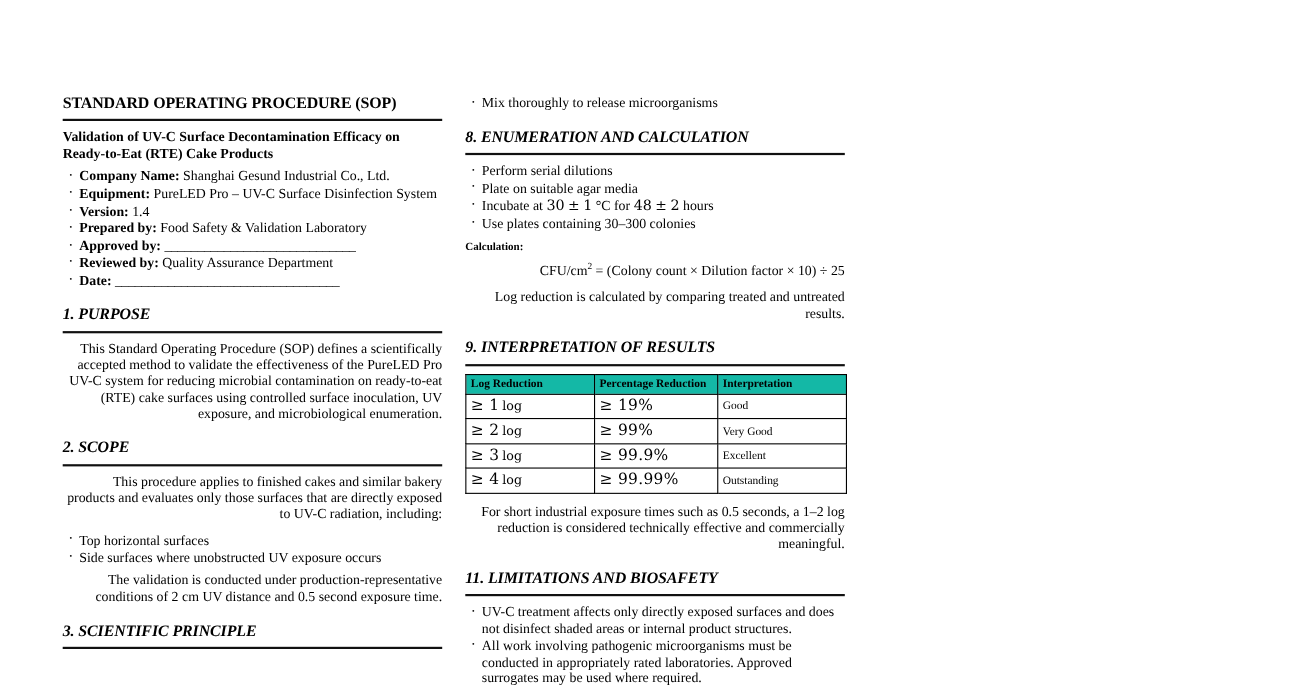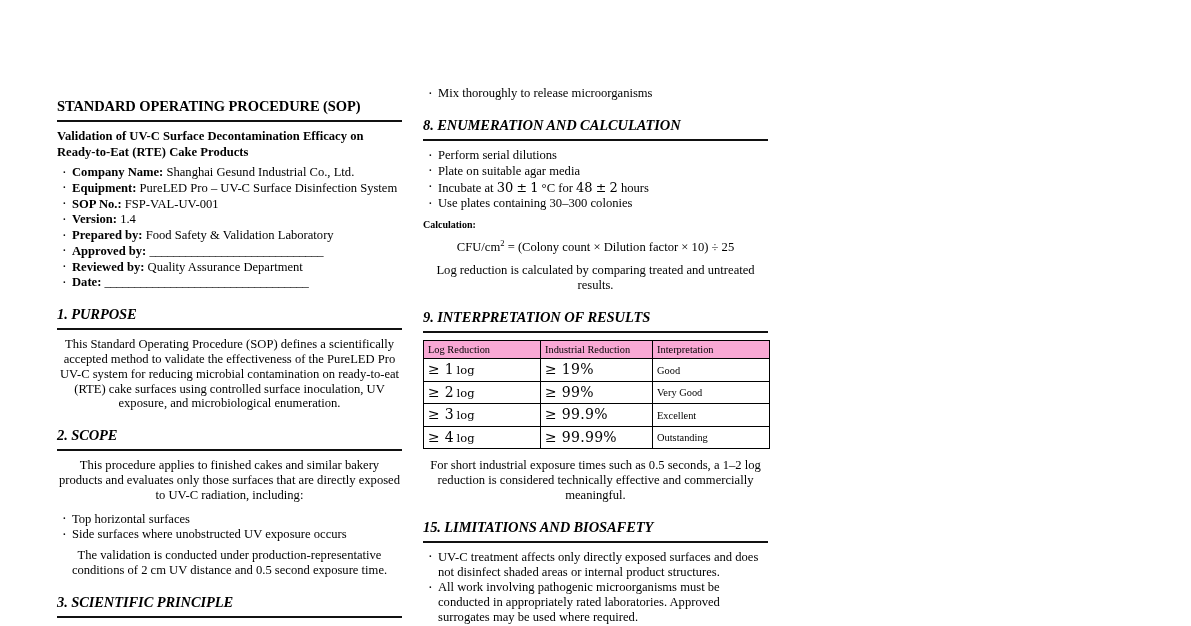--- a/index.html
+++ b/index.html
@@ -30,21 +30,21 @@
   .col {
     width: 345px;
     flex: 0 0 345px;
   }
 
   
   h1.doc-title {
     font-size: 14.5px;
     font-weight: bold;
     line-height: 1.2;
-    margin: 12px 0 5px 0;
+    margin: 0 0 5px 0;
     letter-spacing: -0.1px;
   }
   h2.sec {
     font-size: 14.5px;
     font-weight: bold;
     line-height: 1.2;
     margin: 16px 0 5px 0;
     letter-spacing: -0.1px;
     font-style: italic;
   }
@@ -59,21 +59,21 @@
     font-weight: bold;
     line-height: 1.22;
     margin: 0 0 5px 0;
   }
 
   
   p.body {
     font-size: 12.6px;
     line-height: 1.17;
     margin: 0 0 9px 0;
-    text-align: center;
+    text-align: right;
   }
   p.body:last-child { margin-bottom: 0; }
   .lead {
     font-size: 10px;
     font-weight: bold;
     line-height: 1.17;
     margin: 0 0 9px 0;
   }
 
   
@@ -113,22 +113,22 @@
   }
   table.res th, table.res td {
     border: 1px solid #000;
     padding: 2px 4px;
     text-align: left;
     vertical-align: middle;
     font-size: 10.4px;
     line-height: 1.25;
   }
   table.res th {
-    background: #f9a8d4;
-    font-weight: normal;
+    background: #14b8a6;
+    font-weight: bold;
     font-size: 10.4px;
     height: 13px;
   }
   table.res td { height: 15px; }
   table.res col.c1 { width: 117px; }
   table.res col.c2 { width: 112px; }
   table.res col.c3 { width: 117px; }
   .mathbig {
     font-size: 14px;
     font-family: "DejaVu Serif", serif;
@@ -156,21 +156,20 @@
 
     <div class="col">
 
       <h1 class="doc-title">STANDARD OPERATING PROCEDURE (SOP)</h1>
       <div class="rule"></div>
       <div class="subtitle">Validation of UV-C Surface Decontamination Efficacy on Ready-to-Eat (RTE) Cake Products</div>
 
       <ul class="bul">
         <li><b>Company Name:</b> <span>Shanghai Gesund Industrial Co., Ltd.</span></li>
         <li><b>Equipment:</b> <span>PureLED Pro – UV-C Surface Disinfection System</span></li>
-        <li><b>SOP No.:</b> <span>FSP-VAL-UV-001</span></li>
         <li><b>Version:</b> <span>1.4</span></li>
         <li><b>Prepared by:</b> <span>Food Safety &amp; Validation Laboratory</span></li>
         <li><b>Approved by:</b> <span class="blank-line">_____________________________</span></li>
         <li><b>Reviewed by:</b> <span>Quality Assurance Department</span></li>
         <li><b>Date:</b> <span class="blank-line">__________________________________</span></li>
       </ul>
 
       <h2 class="sec">1. PURPOSE</h2>
       <div class="rule"></div>
       <p class="body">This Standard Operating Procedure (SOP) defines a scientifically accepted method to validate the effectiveness of the PureLED Pro UV-C system for reducing microbial contamination on ready-to-eat (RTE) cake surfaces using controlled surface inoculation, UV exposure, and microbiological enumeration.</p>
@@ -214,21 +213,21 @@
 
       <table class="res">
         <colgroup>
             <col class="c1">
             <col class="c2">
             <col class="c3">
           </colgroup>
         <thead>
           <tr>
             <th>Log Reduction</th>
-            <th>Industrial Reduction</th>
+            <th>Percentage Reduction</th>
             <th>Interpretation</th>
           </tr>
         </thead>
         <tbody>
           <tr>
             <td><span class="mathbig">≥ 1</span> <span class="mathsm">log</span></td>
             <td><span class="mathbig">≥ 19%</span></td>
             <td>Good</td>
           </tr>
           <tr>
@@ -244,21 +243,21 @@
           <tr>
             <td><span class="mathbig">≥ 4</span> <span class="mathsm">log</span></td>
             <td><span class="mathbig">≥ 99.99%</span></td>
             <td>Outstanding</td>
           </tr>
         </tbody>
       </table>
 
       <p class="body">For short industrial exposure times such as 0.5 seconds, a 1–2 log reduction is considered technically effective and commercially meaningful.</p>
 
-      <h2 class="sec">15. LIMITATIONS AND BIOSAFETY</h2>
+      <h2 class="sec">11. LIMITATIONS AND BIOSAFETY</h2>
       <div class="rule"></div>
       <ul class="bul">
         <li>UV-C treatment affects only directly exposed surfaces and does not disinfect shaded areas or internal product structures.</li>
         <li>All work involving pathogenic microorganisms must be conducted in appropriately rated laboratories. Approved surrogates may be used where required.</li>
       </ul>
 
     </div>
 
   </div>
 </div>

